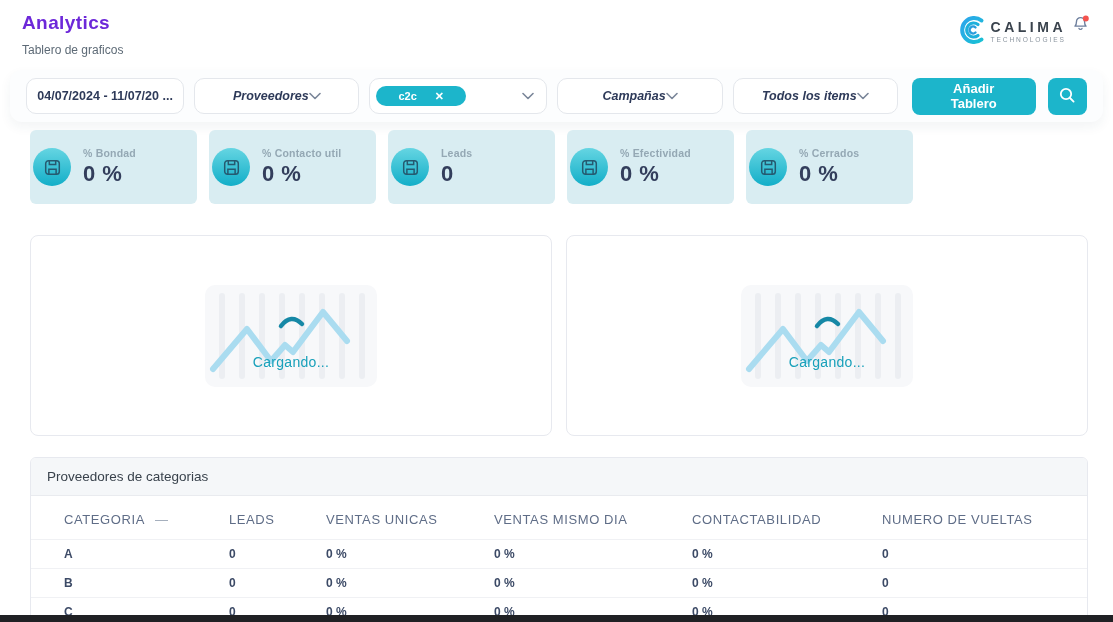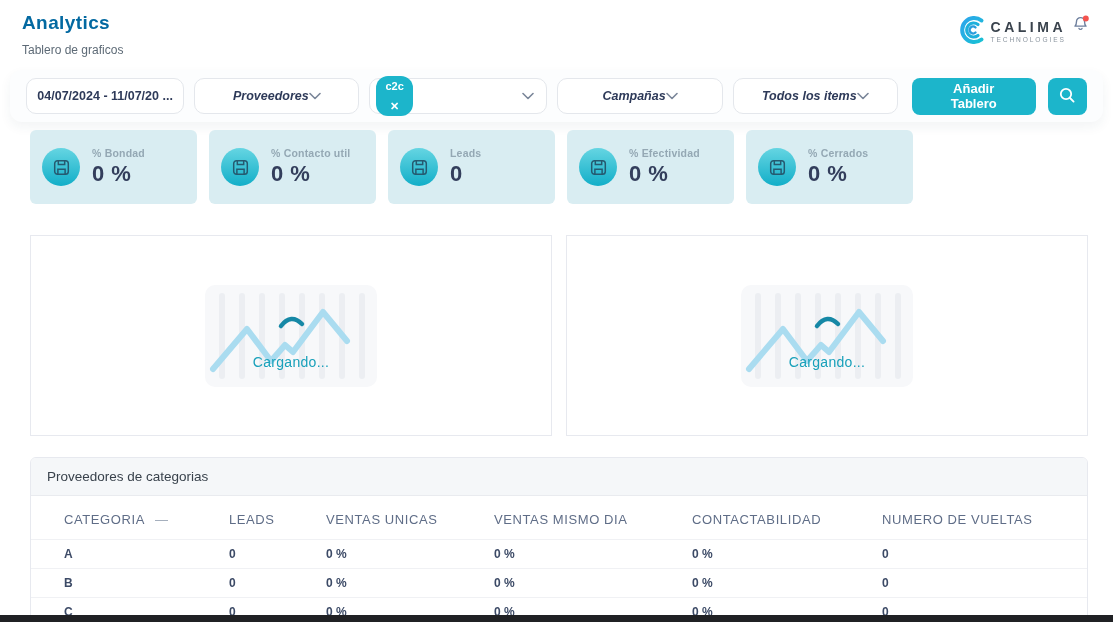--- a/index.html
+++ b/index.html
@@ -1,60 +1,60 @@
 <!DOCTYPE html>
 <html><head>
 <meta charset="utf-8">
 <style>
   * { margin:0; padding:0; box-sizing:border-box; }
   html,body { width:1113px; height:622px; overflow:hidden; background:#fff;
     font-family:"Liberation Sans", sans-serif; position:relative; }
 
   
   .header { position:relative; padding:12px 22px 0 22px; height:70px; }
-  .page-title { font-size:19px; font-weight:bold; color:#0369a1; letter-spacing:.4px; }
+  .page-title { font-size:19px; font-weight:bold; color:#6d28d9; letter-spacing:.4px; }
   .page-subtitle { font-size:12px; color:#5d6a76; margin-top:9px; }
   .brand { position:absolute; right:24px; top:12px; display:flex; align-items:center; }
   .brand-text { line-height:1; }
   .brand-name { font-size:14px; font-weight:600; color:#3a434d; letter-spacing:3.5px; }
   .brand-tagline { font-size:6.6px; color:#8b959f; letter-spacing:1.9px; margin-top:3px; }
   .bell-wrap { position:relative; margin:0 0 14px 6px; cursor:pointer; }
 
   
   .filter-bar { margin:0 10px; background:#fcfdfe; border-radius:12px;
     box-shadow:0 5px 12px rgba(40,60,90,.06); padding:8px 16px; height:52px;
     display:flex; align-items:center; gap:10px; }
   .pill { background:#fff; border:1px solid #e4e7ec; border-radius:10px; height:36px;
     display:flex; align-items:center; font-size:12.5px; font-weight:bold; color:#2e3a59;
     white-space:nowrap; cursor:pointer; }
   .pill-date { width:160px; justify-content:center; padding:0 10px; }
   .pill-select { width:167px; justify-content:center; padding:0 14px;font-style:italic; }
   .pill-multi { width:180px; justify-content:space-between; padding:0 12px 0 6px; }
   .chip { background:#1cb5cb; color:#fff; font-size:11px; font-weight:bold;
-    border-radius:12px; padding:4px 9px; display:flex; align-items:center; gap:9px;flex-direction:column; }
+    border-radius:12px; padding:4px 22px; display:flex; align-items:center; gap:18px; }
   .chip-x { font-size:11px; cursor:pointer; line-height:1; }
   .btn { background:#1cb5cb; color:#fff; border:none; border-radius:8px; height:37px;
     font-size:13px; font-weight:bold; cursor:pointer; font-family:inherit; }
   .btn-add { padding:0 17px; margin-left:4px; }
   .btn-search { width:40px; margin-left:2px; display:flex; align-items:center; justify-content:center; }
 
   
   .kpi-row { display:flex; gap:12px; margin:8px 30px 0 30px; }
   .kpi-card { width:167px; height:74px; background:#d9edf2; border-radius:6px;
-    display:flex; align-items:center; gap:12px; padding:0 12px; }
+    display:flex; align-items:center; gap:12px; padding:0 3px; }
   .kpi-icon { width:38px; height:38px; border-radius:50%; flex:0 0 38px;
     background:linear-gradient(180deg,#65d5e2 0%,#12aec8 100%);
     display:flex; align-items:center; justify-content:center; }
   .kpi-label { font-size:10.5px; font-weight:bold; color:#94a8b4; letter-spacing:.2px; }
   .kpi-value { font-size:22px; font-weight:bold; color:#333e5c; margin-top:2px; letter-spacing:.5px; }
 
   
   .charts-row { display:flex; gap:14px; margin:31px 25px 0 30px; }
   .chart-card { flex:1; height:201px; background:#fff; border:1px solid #e7e9ef;
-    border-radius:0; display:flex; align-items:center; justify-content:center; }
+    border-radius:8px; display:flex; align-items:center; justify-content:center; }
   .loading-box { position:relative; width:172px; height:102px; }
   .loading-text { position:absolute; left:0; right:0; bottom:17px; text-align:center;
     font-size:14px; color:#18a0ba; letter-spacing:.3px; }
 
   
   .table-card { margin:21px 25px 0 30px; background:#fff; border:1px solid #e7e9ef;
     border-radius:6px 6px 0 0; overflow:hidden; }
   .table-title-bar { background:#f5f7f9; border-bottom:1px solid #e9ebef;
     padding:11px 16px; font-size:13.5px; color:#39424c; }
   table { width:100%; border-collapse:collapse; }

